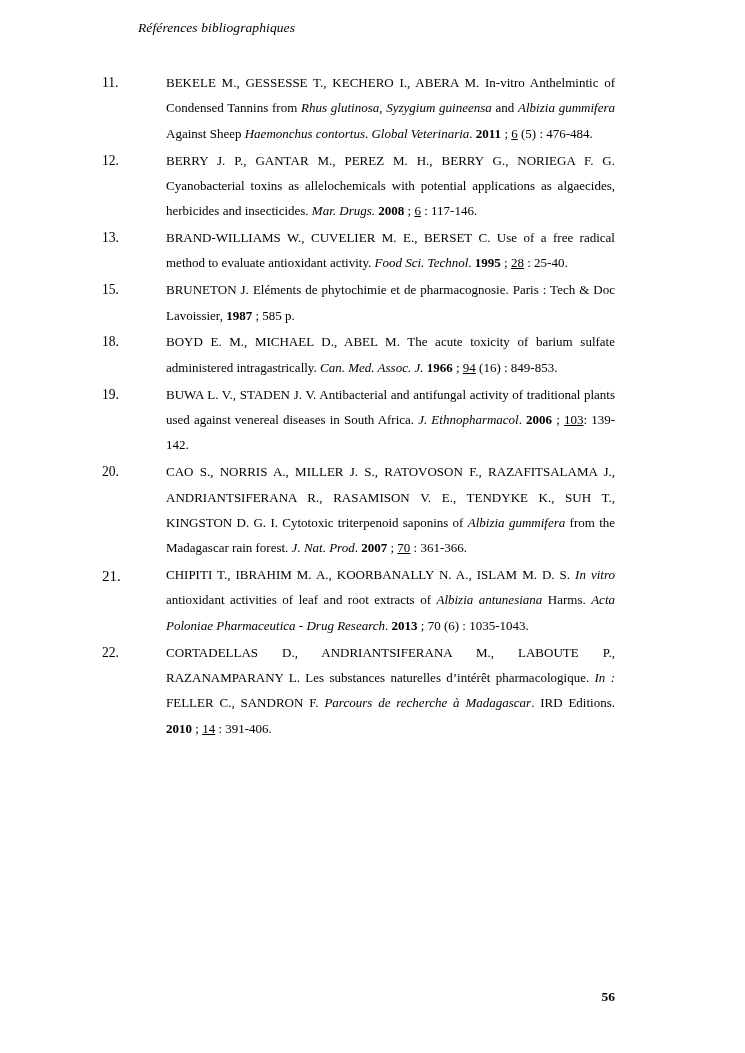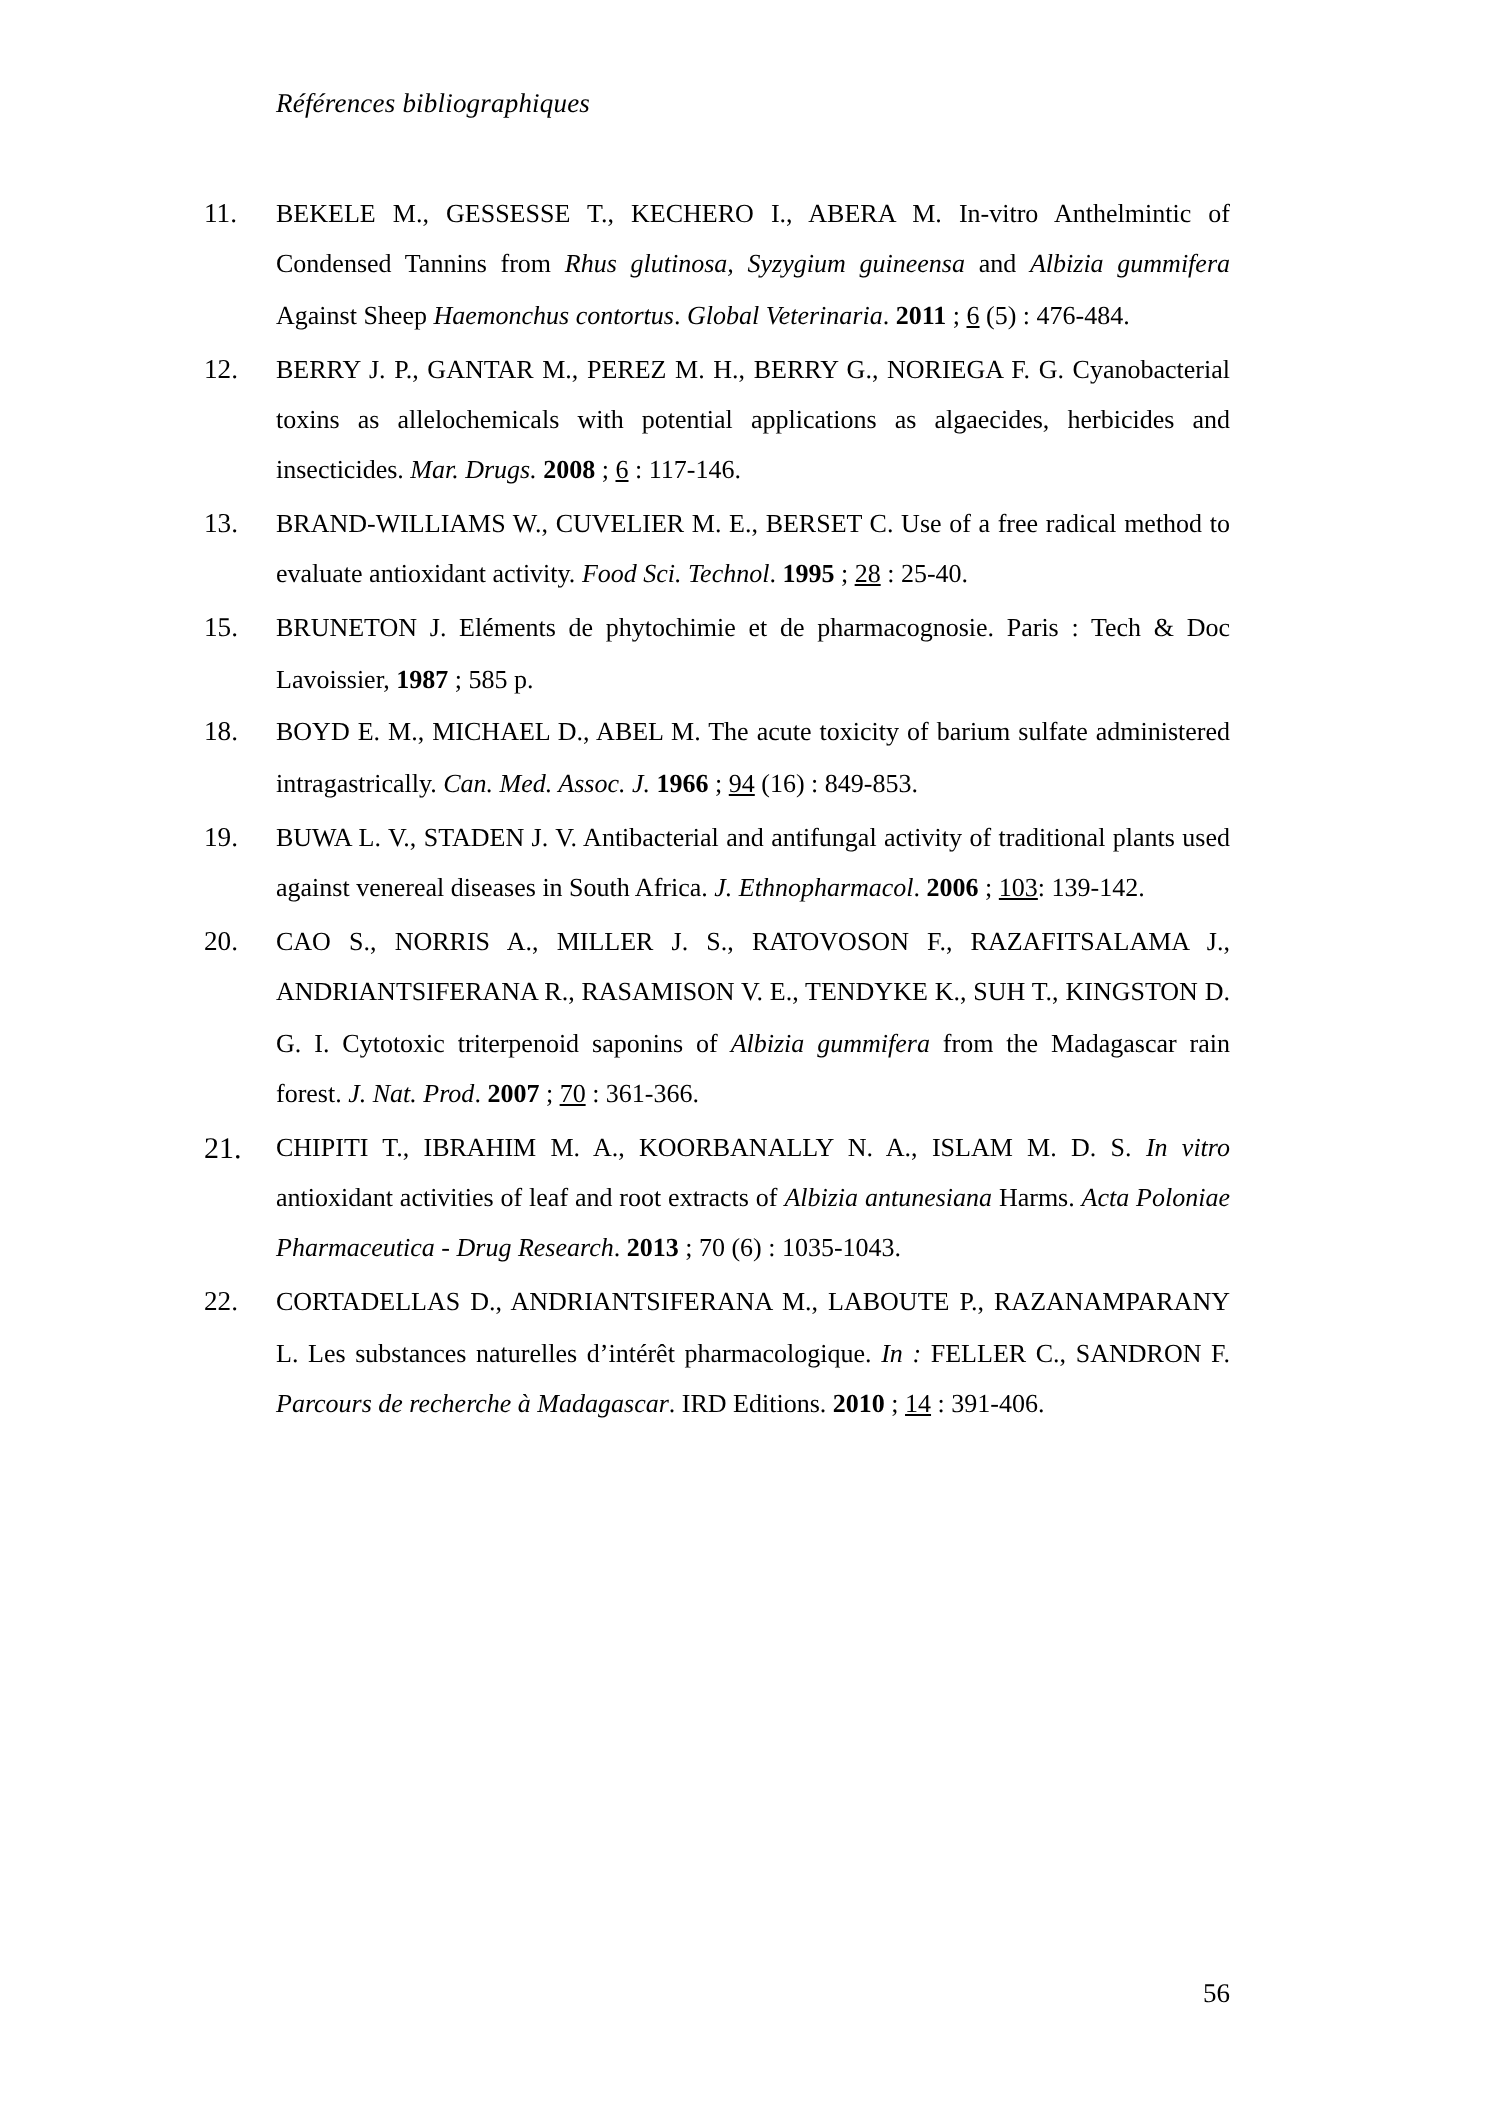--- a/index.html
+++ b/index.html
@@ -13,38 +13,39 @@
     font-family: "Liberation Serif", "DejaVu Serif", serif;
     color: #000000;
     position: relative;
     overflow: hidden;
   }
   .page {
     position: relative;
     width: 703px;
     height: 1053px;
     box-sizing: border-box;
-    padding: 44px 88px 30px 100px;
+    padding: 20px 88px 30px 100px;
   }
   .header {
     font-style: italic;
     font-size: 13.5px;
     margin-left: 38px;
     margin-bottom: 34px;
     letter-spacing: 0.1px;
   }
   .ref-list {
     margin: 0;
     padding: 0;
     list-style: none;
   }
   .ref-item {
     display: flex;
     align-items: flex-start;
     margin-bottom: 1.5px;
+    gap: 28px;
   }
   .ref-num {
     width: 38px;
     flex: 0 0 38px;
     font-size: 13.6px;
     line-height: 1.95;
     text-align: left;
     padding-left: 2px;
     box-sizing: border-box;
   }
@@ -66,20 +67,21 @@
     font-weight: bold;
   }
   .ul {
     text-decoration: underline;
   }
   .page-number {
     position: absolute;
     right: 88px;
     bottom: 48px;
     font-size: 13.5px;
+    font-weight: bold;
   }
 </style>
 </head>
 <body>
 
 <div class="page">
 
   <div class="header">Références bibliographiques</div>
 
   <ol class="ref-list" id="ref-list">

